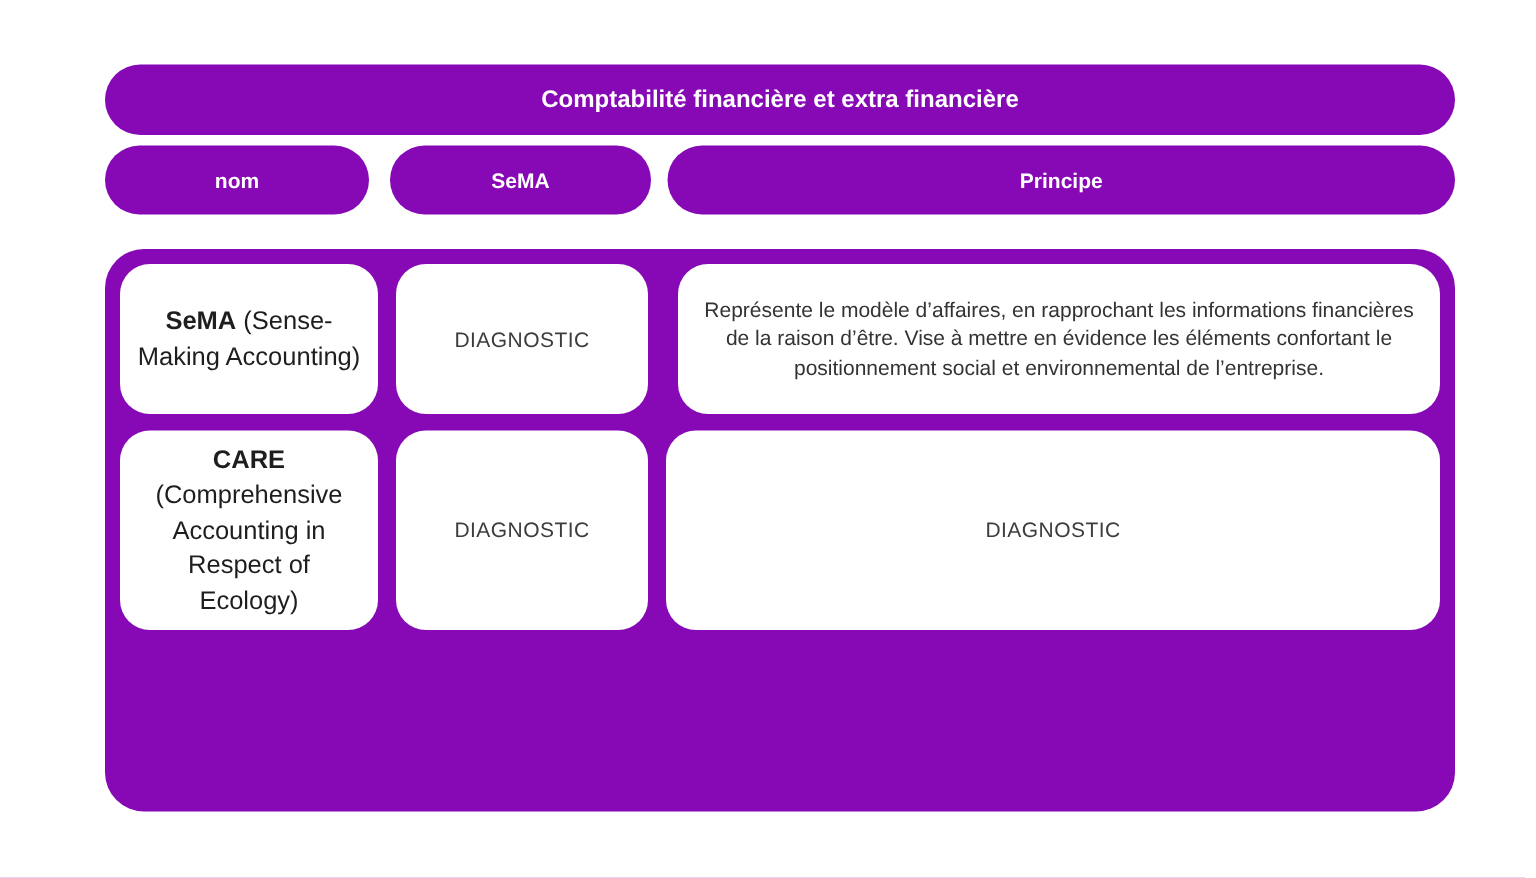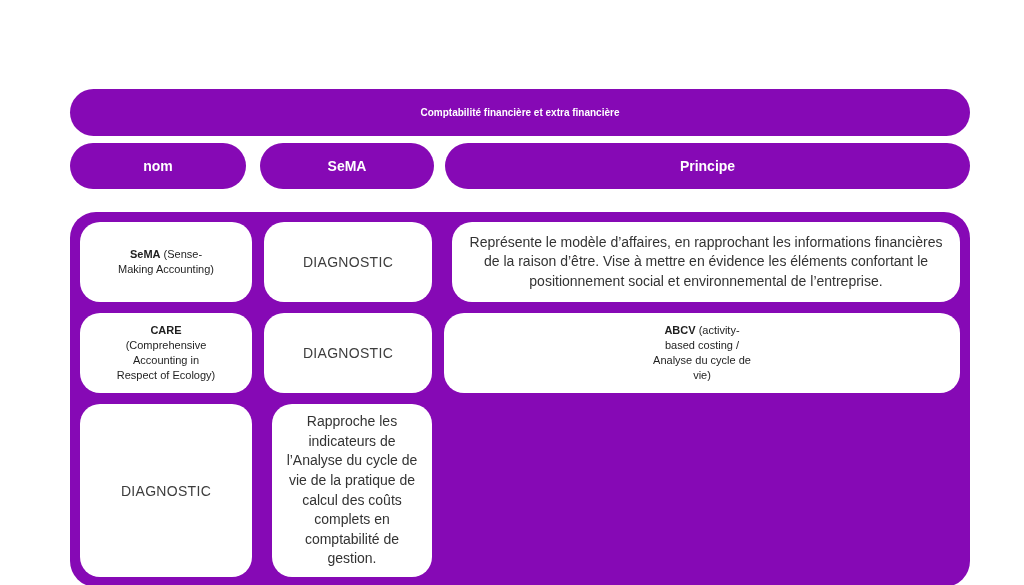--- a/index.html
+++ b/index.html
@@ -23,23 +23,22 @@
   }
   .title-pill {
     height: 47px;
     border-radius: 24px;
     background: var(--purple, #8609B5);
     color: var(--header-text, #ffffff);
     display: flex;
     align-items: center;
     justify-content: center;
     font-weight: bold;
-    font-size: 10px;
+    font-size: 16px;
     margin-bottom: 7px;
-    margin-top: 46px;
   }
   .colheader-row {
     display: flex;
     height: 46px;
     margin-bottom: 23px;
   }
   .col-pill {
     background: var(--purple, #8609B5);
     color: var(--header-text, #ffffff);
     border-radius: 23px;
@@ -68,21 +67,21 @@
     border-radius: 20px;
     display: flex;
     align-items: center;
     justify-content: center;
     text-align: center;
     box-sizing: border-box;
   }
   .cell.col3 { margin-left: 8px; padding: 8px 12px; }
   .name-cell {
     padding: 8px 10px;
-    font-size: 11px;
+    font-size: 17px;
     line-height: 1.38;
     color: var(--name-text, #1e1e1e);
     white-space: pre-line;
   }
   .name-cell .bold { font-weight: bold; }
   .type-cell {
     font-size: 14px;
     letter-spacing: 0.3px;
     color: var(--type-text, #3d3d3d);
   }
@@ -112,22 +111,17 @@
 Making Accounting)</span></span></div>
       <div class="cell type-cell">DIAGNOSTIC</div>
       <div class="cell col3 principle-cell">Représente le modèle d’affaires, en rapprochant les informations financières de la raison d’être. Vise à mettre en évidence les éléments confortant le positionnement social et environnemental de l’entreprise.</div>
 
       <div class="cell name-cell"><span><span class="bold">CARE</span><span>
 (Comprehensive
 Accounting in
 Respect of Ecology)</span></span></div>
       <div class="cell type-cell">DIAGNOSTIC</div>
 
-      <div class="cell name-cell"><span><span class="bold">ABCV</span><span> (activity-
-based costing /
-Analyse du cycle de
-vie)</span></span></div>
       <div class="cell type-cell">DIAGNOSTIC</div>
-      <div class="cell col3 principle-cell">Rapproche les indicateurs de l’Analyse du cycle de vie de la pratique de calcul des coûts complets en comptabilité de gestion.</div>
 
     </div>
   </div>
 </div>
 
 </body></html>

